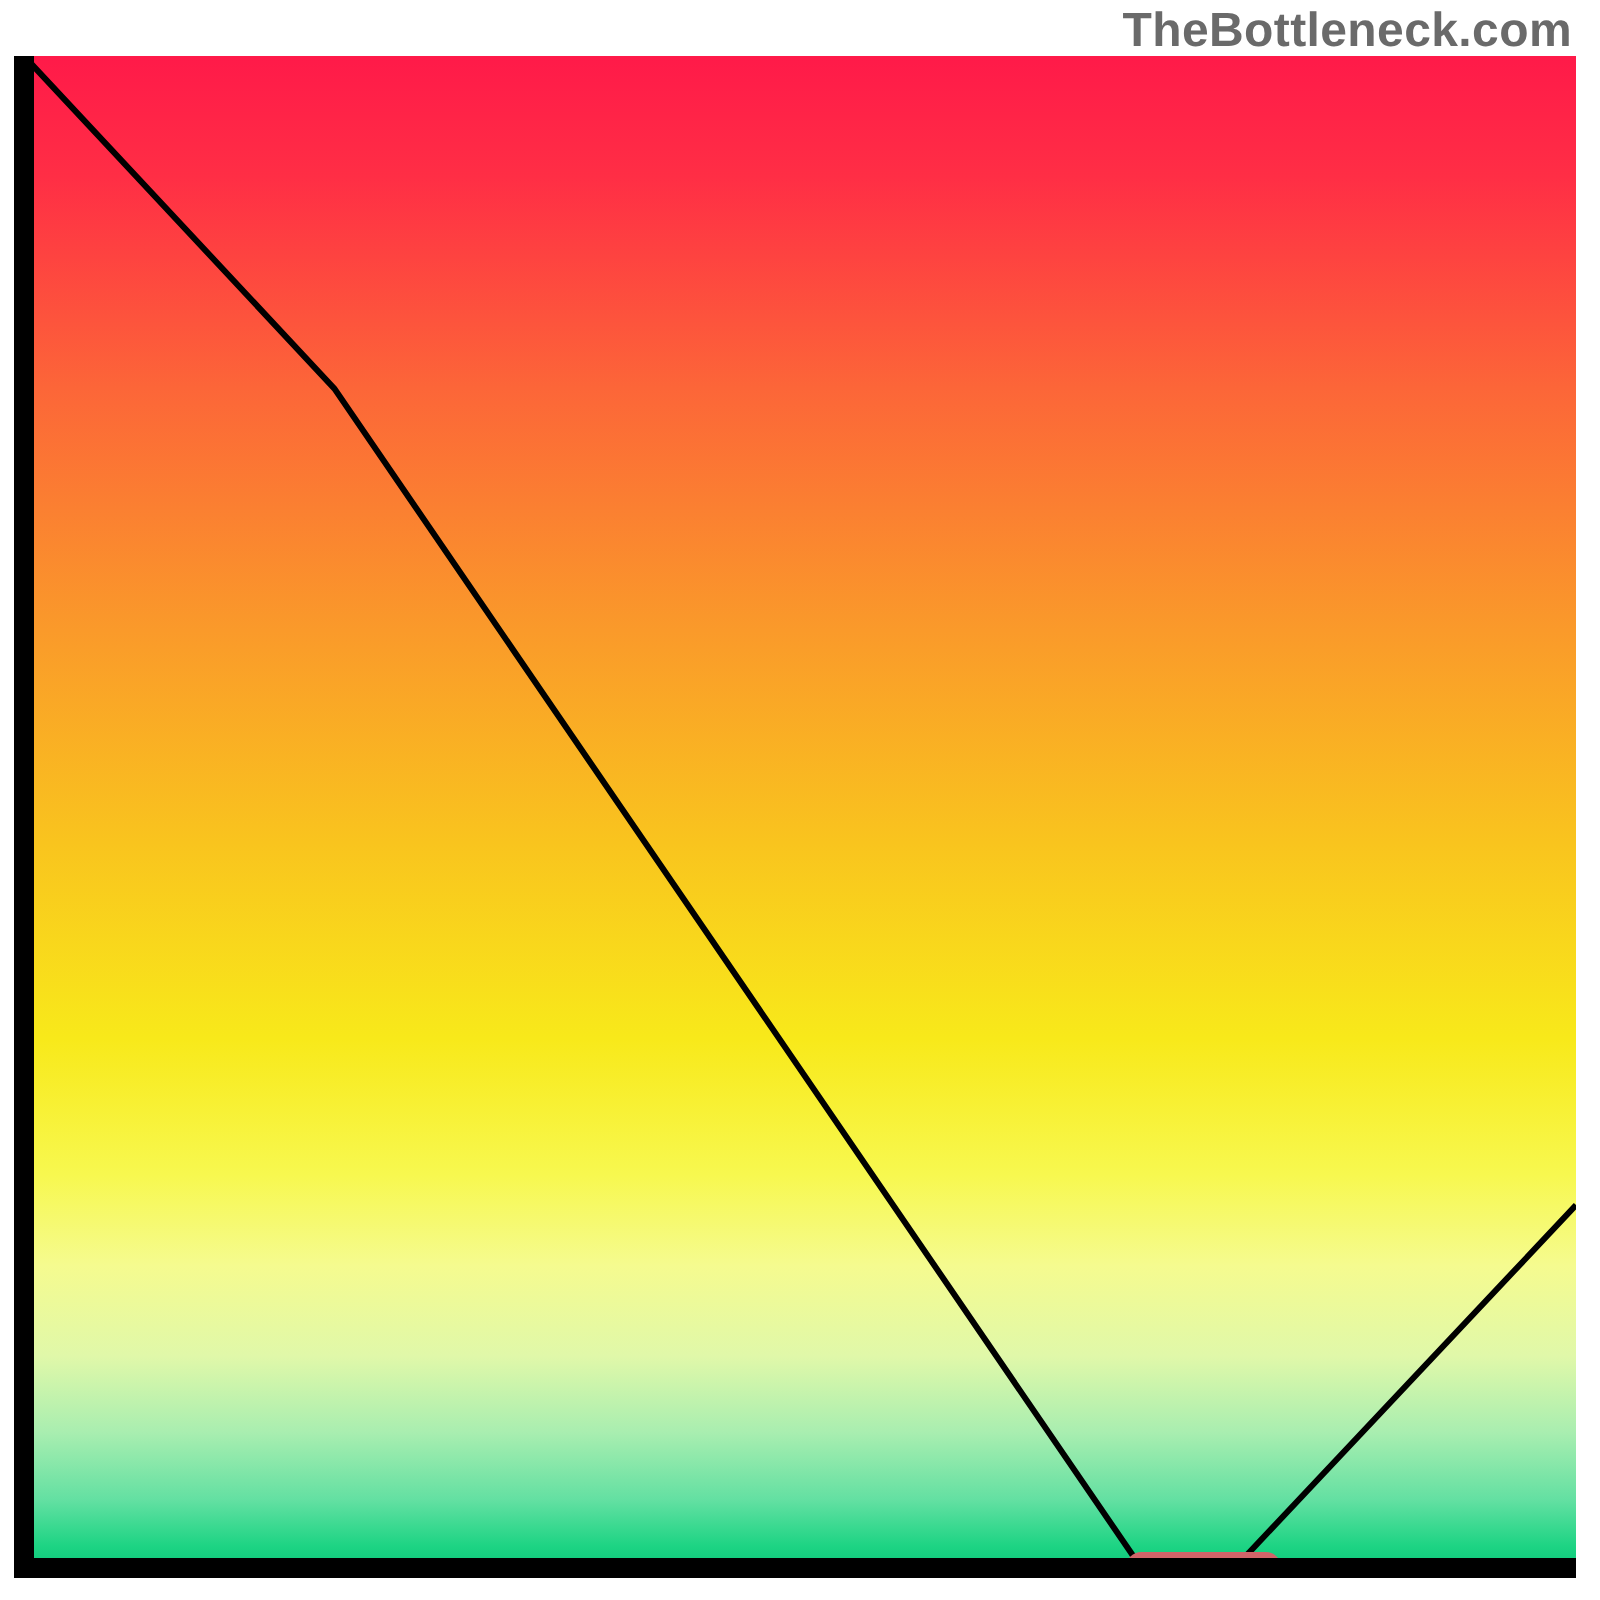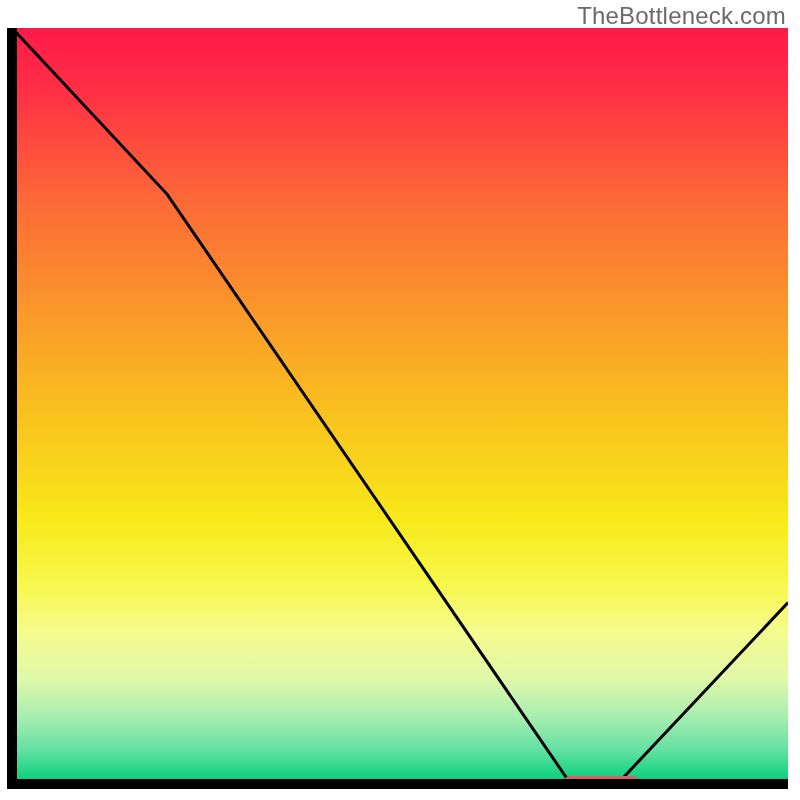--- a/index.html
+++ b/index.html
@@ -14,21 +14,21 @@
     position: relative;
     width: 800px;
     height: 800px;
   }
   .watermark {
     position: absolute;
     top: 2px;
     right: 14px;
     color: #6a6a6a;
     font-size: 24px;
-    font-weight: 400;
+    font-weight: 700;
     letter-spacing: 0.2px;
     z-index: 10;
   }
   svg {
     position: absolute;
     top: 0;
     left: 0;
   }
 </style>
 </head>

